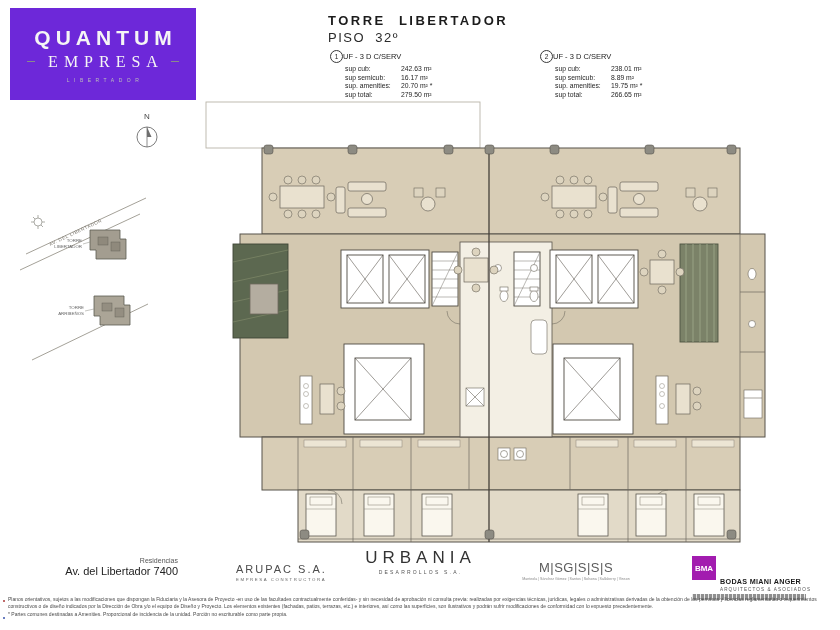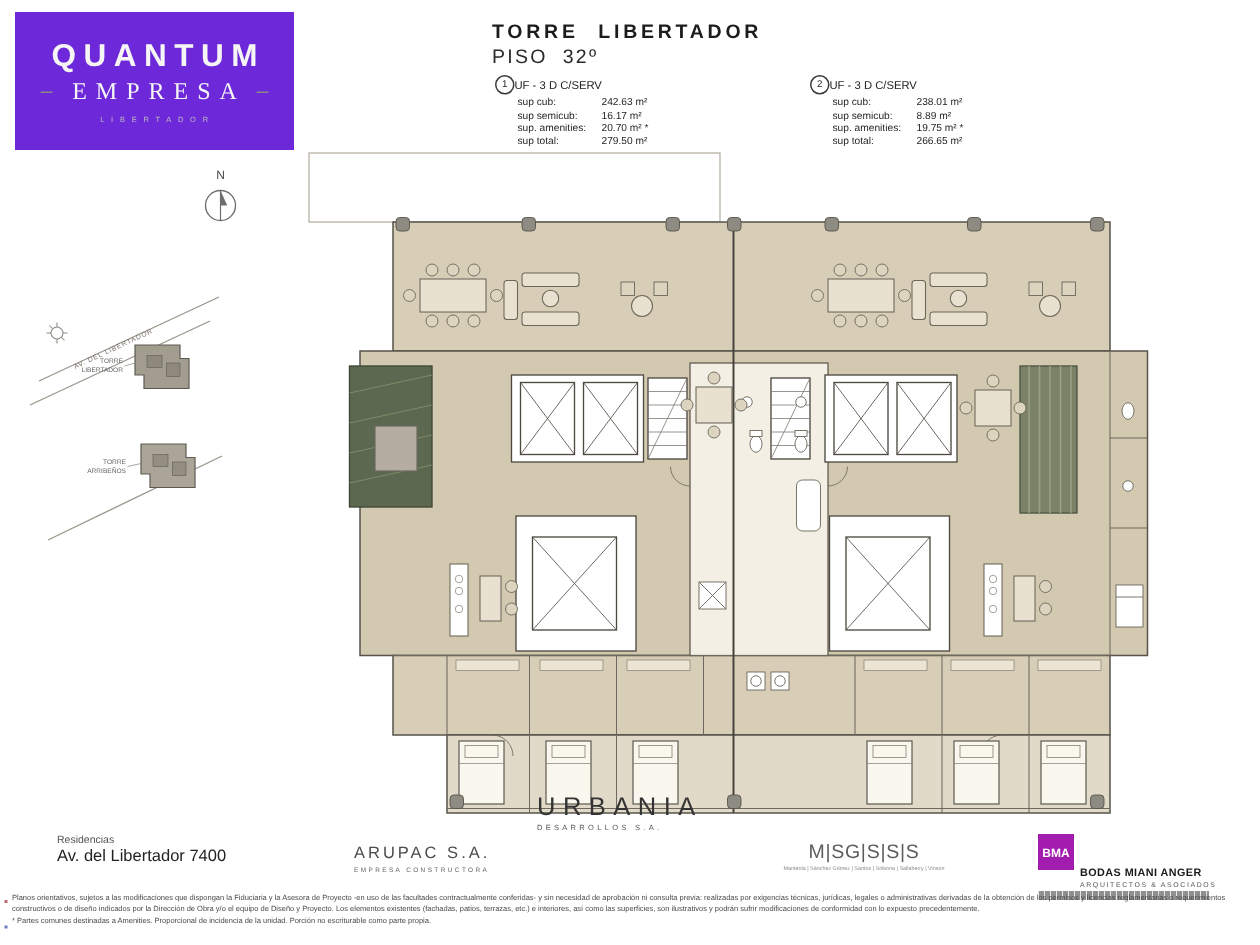--- a/index.html
+++ b/index.html
@@ -24,27 +24,27 @@
   
   .unit-block{width:160px;color:#222}
   .unit-head{display:flex;align-items:center;gap:0;font-size:7.5px}
   .ucircle{width:11px;height:11px;border:1px solid #3a3a3a;border-radius:50%;font-size:6.5px;
            display:flex;align-items:center;justify-content:center;flex:none;color:#222}
   .urows{margin-top:2px;padding-left:15px}
   .urow{font-size:6.8px;line-height:8.6px;color:#1f1f1f;display:flex}
   .ulabel{width:56px;flex:none}
 
   
-  .addr{left:38px;top:557px;width:140px;text-align:left}
+  .addr{left:38px;top:557px;width:140px;text-align:right}
   .addr .a1{font-size:7px;color:#555}
   .addr .a2{font-size:11px;color:#222;margin-top:1px}
   .arupac{left:236px;top:563px;width:100px;color:#4c4c4c}
   .arupac .n{font-size:11px;letter-spacing:2px}
   .arupac .s{font-size:4.3px;letter-spacing:1.6px;margin-top:2px;color:#666}
-  .urbania{left:358px;top:528px;width:125px;color:#333}
+  .urbania{left:358px;top:548px;width:125px;text-align:center;color:#333}
   .urbania .n{font-size:17px;letter-spacing:5px}
   .urbania .s{font-size:5px;letter-spacing:2.2px;margin-top:1px;color:#555}
   .msg{left:520px;top:560px;width:112px;text-align:center;color:#5c5c5c}
   .msg .n{font-size:13px;letter-spacing:.5px}
   .msg .s{font-size:3.6px;color:#8a8a8a;margin-top:2px}
   .bma{left:692px;top:556px;width:120px}
   .bma-row{display:flex;gap:4px;align-items:flex-start}
   .bma-sq{width:24px;height:24px;background:#a21caf;color:#fff;font-size:8px;font-weight:700;
           display:flex;align-items:center;justify-content:center;flex:none}
   .bma-n{font-size:7.2px;font-weight:700;color:#1a1a1a;letter-spacing:.3px;margin-top:21px}

